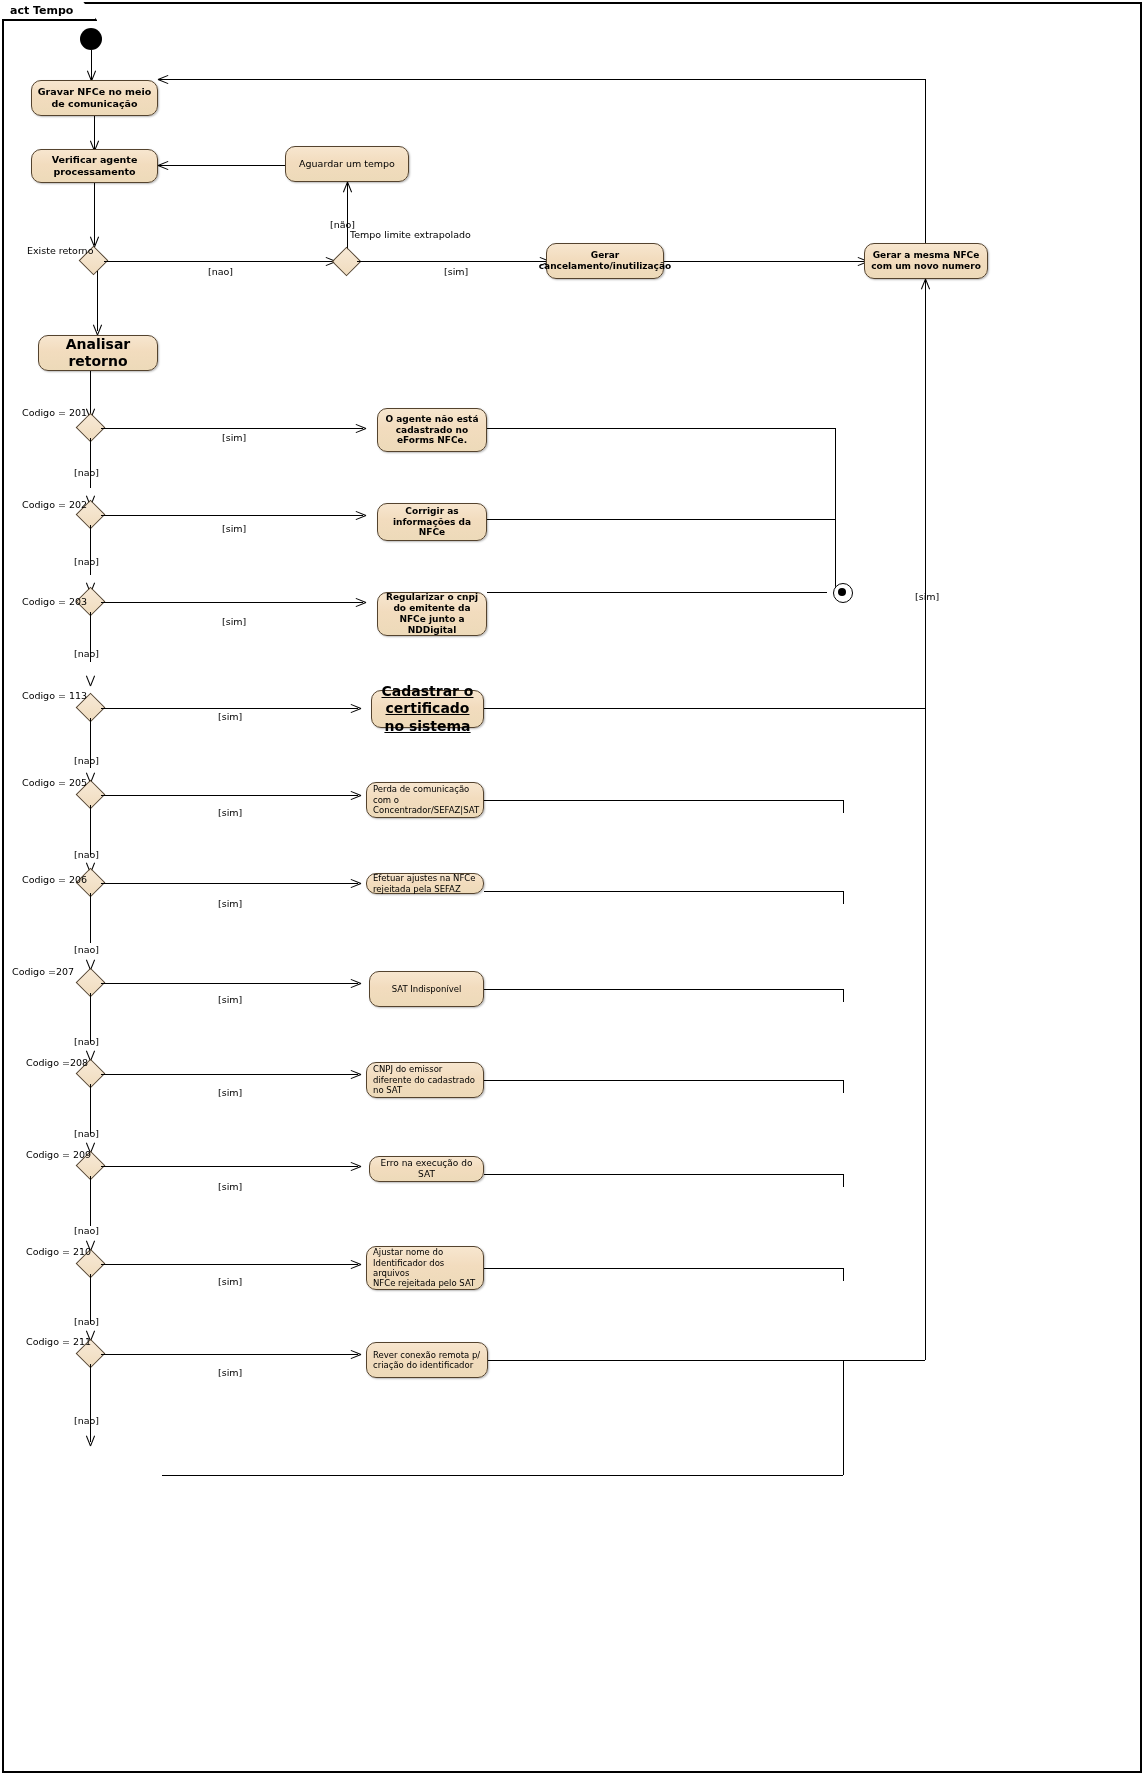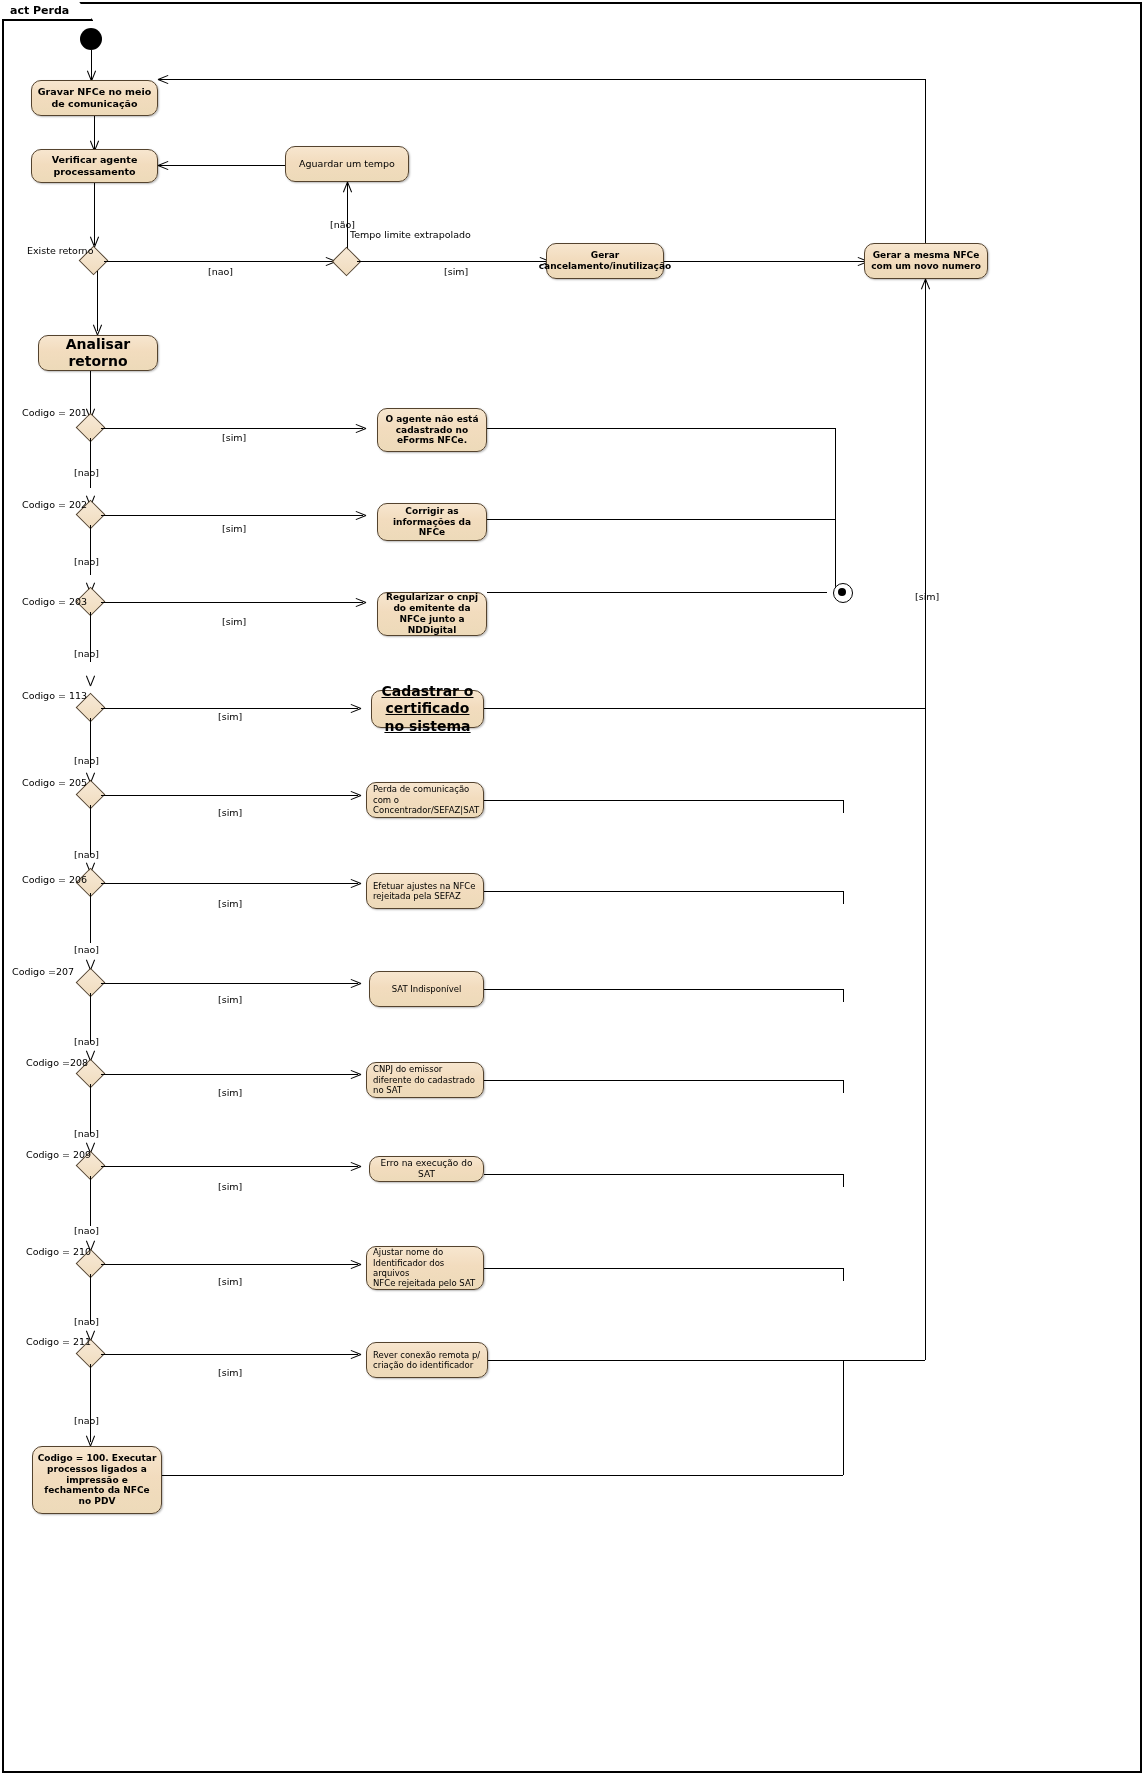--- a/index.html
+++ b/index.html
@@ -55,21 +55,21 @@
   .arrow-l::after{transform:rotate(22deg);}
   .glbl{position:absolute;font-size:9.5px;color:#000;white-space:nowrap;}
 </style>
 </head>
 <body>
 
 <div id="canvas">
 
   <div class="frame"></div>
   <div class="frame-tab">
-    <span>act Perda</span>
+    <span>act Tempo</span>
   </div>
 
   <div class="initial" style="left:80px;top:28px;width:22px;height:22px;"></div>
   <div class="v" style="left:91px;top:50px;height:30px;"></div>
   <div class="arrow-d" style="left:85px;top:70px;"></div>
 
   <div class="action bold" style="left:31px;top:80px;width:127px;height:36px;font-size:9.5px;">Gravar NFCe no meio de comunicação</div>
 
   <div class="v" style="left:94px;top:116px;height:34px;"></div>
   <div class="arrow-d" style="left:88px;top:140px;"></div>
@@ -180,21 +180,21 @@
   <div class="v" style="left:843px;top:800px;height:13px;"></div>
   <div class="v" style="left:90px;top:805px;height:50px;"></div>
   <div class="glbl" style="left:74px;top:849px;">[nao]</div>
   <div class="arrow-d" style="left:84px;top:862px;"></div>
 
   <div class="diamond" style="left:80px;top:872px;width:21px;height:21px;"></div>
   <div class="glbl" style="left:22px;top:874px;">Codigo = 206</div>
   <div class="h" style="left:101px;top:883px;width:257px;"></div>
   <div class="arrow-r" style="left:350px;top:877px;"></div>
   <div class="glbl" style="left:218px;top:898px;">[sim]</div>
-  <div class="action left" style="left:366px;top:873px;width:118px;height:36px;font-size:8.5px;">Efetuar ajustes na NFCe rejeitada pela SEFAZ</div>
+  <div class="action left" style="left:366px;top:873px;width:118px;height:21px;font-size:8.5px;">Efetuar ajustes na NFCe rejeitada pela SEFAZ</div>
   <div class="h" style="left:484px;top:891px;width:359px;"></div>
   <div class="v" style="left:843px;top:891px;height:13px;"></div>
   <div class="v" style="left:90px;top:893px;height:50px;"></div>
   <div class="glbl" style="left:74px;top:944px;">[nao]</div>
   <div class="arrow-d" style="left:84px;top:959px;"></div>
 
   <div class="diamond" style="left:80px;top:972px;width:21px;height:21px;"></div>
   <div class="glbl" style="left:12px;top:966px;">Codigo =207</div>
   <div class="h" style="left:101px;top:983px;width:257px;"></div>
   <div class="arrow-r" style="left:350px;top:977px;"></div>
@@ -248,20 +248,19 @@
   <div class="h" style="left:101px;top:1354px;width:257px;"></div>
   <div class="arrow-r" style="left:350px;top:1348px;"></div>
   <div class="glbl" style="left:218px;top:1367px;">[sim]</div>
   <div class="action left" style="left:366px;top:1342px;width:122px;height:36px;font-size:8.5px;">Rever conexão remota p/ criação do identificador</div>
   <div class="h" style="left:488px;top:1360px;width:437px;"></div>
   <div class="v" style="left:843px;top:1360px;height:13px;"></div>
   <div class="v" style="left:90px;top:1364px;height:78px;"></div>
   <div class="glbl" style="left:74px;top:1415px;">[nao]</div>
   <div class="arrow-d" style="left:84px;top:1435px;"></div>
 
-  <div class="action bold" style="left:32px;top:1446px;width:130px;height:68px;font-size:9px;">Codigo = 100. Executar processos ligados a impressão e fechamento da NFCe no PDV</div>
   <div class="h" style="left:162px;top:1475px;width:681px;"></div>
 
   <div class="v" style="left:843px;top:1360px;height:115px;"></div>
   <div class="v" style="left:925px;top:279px;height:1081px;"></div>
   <div class="h" style="left:843px;top:1360px;width:82px;"></div>
 
 </div>
 
 </body></html>

